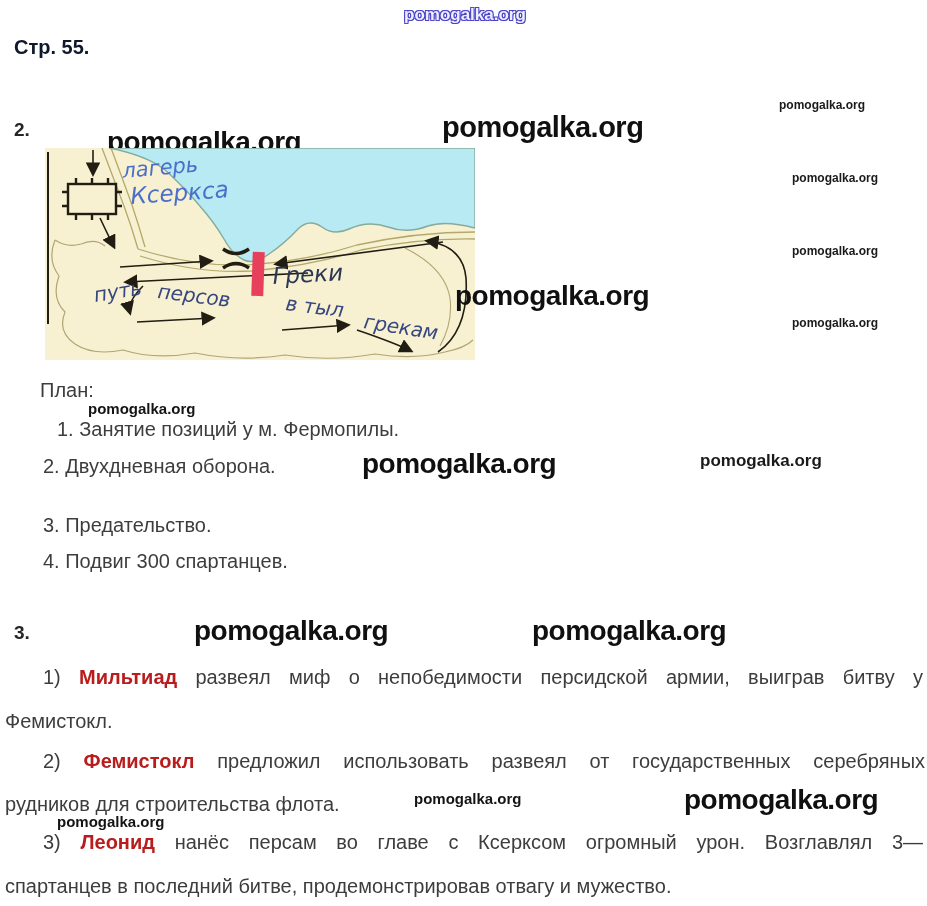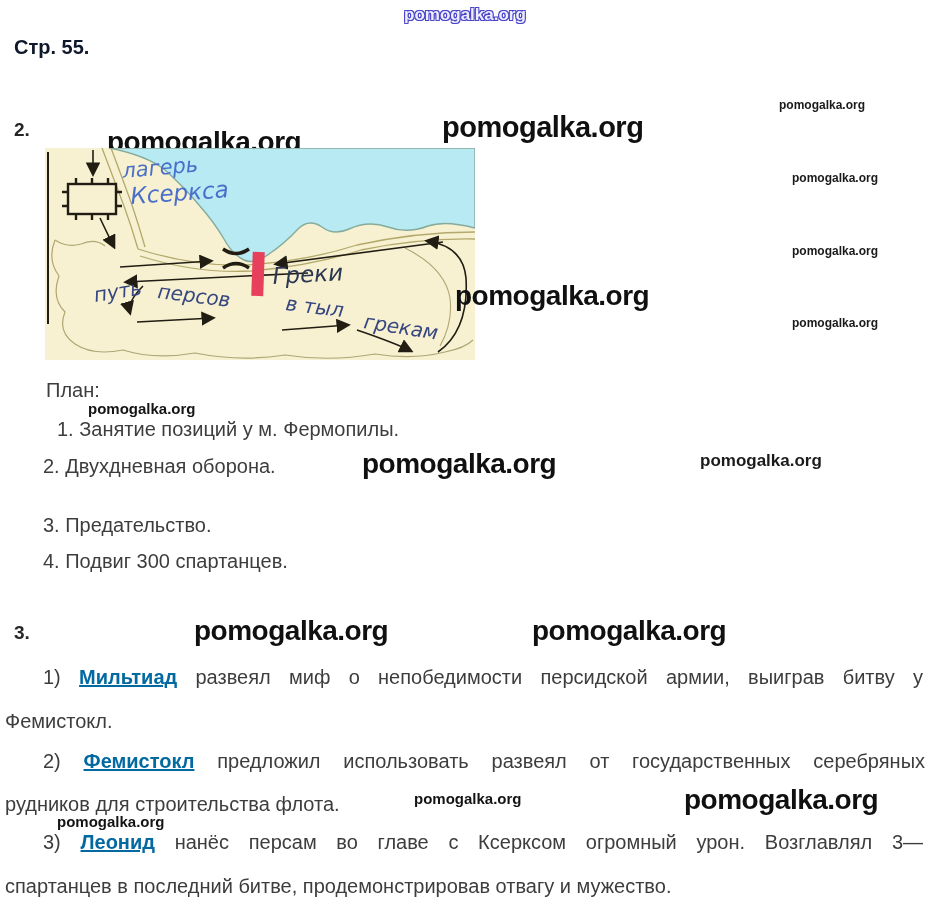--- a/index.html
+++ b/index.html
@@ -5,21 +5,21 @@
   html,body{margin:0;padding:0;background:#ffffff;}
   #page{position:relative;width:927px;height:906px;background:#ffffff;overflow:hidden;
         font-family:"Liberation Sans",sans-serif;color:#3d3d3d;}
   .abs{position:absolute;white-space:nowrap;}
   
   .h-page{font-size:20px;font-weight:700;color:#0f172a;}
   .h-num{font-size:19px;font-weight:700;color:#262626;}
   
   .body-line{font-size:20px;color:#3d3d3d;}
   .line-justify{white-space:normal;text-align:justify;text-align-last:justify;}
-  .body-line b{color:#0369a1;text-decoration:underline;}
+  .body-line b{color:#b91c1c;}
   
   .wm-big{font-size:28px;font-weight:600;color:#101010;letter-spacing:-0.5px;}
   .wm-med{font-size:17px;font-weight:600;color:#1a1a1a;}
   .wm-smallbold{font-size:15px;font-weight:700;color:#141414;}
   .wm-tiny{font-size:12px;font-weight:600;color:#1a1a1a;}
   .wm-outline{font-size:17px;font-weight:700;color:#eeeeff;
     text-shadow:-1px -1px 0 #4a43c8,1px -1px 0 #4a43c8,-1px 1px 0 #4a43c8,1px 1px 0 #4a43c8;}
   .hand{font-style:italic;font-family:"DejaVu Sans",sans-serif;}
 </style>
 </head>
@@ -99,21 +99,21 @@
         <text x="50" y="154" font-size="20" fill="#37477f" transform="rotate(-9 50 154)">путь</text>
         <text x="112" y="150" font-size="20" fill="#37477f" transform="rotate(7 112 150)">персов</text>
         <text x="240" y="162" font-size="20" fill="#37477f" transform="rotate(7 240 162)">в тыл</text>
         <text x="318" y="180" font-size="20" fill="#37477f" transform="rotate(9 318 180)">грекам</text>
       </g>
     </svg>
   </div>
 
   <div class="abs wm-big" style="left:455px;top:280px;">pomogalka.org</div>
 
-  <div class="abs body-line" style="left:46px;top:379px;">План:</div>
+  <div class="abs body-line" style="left:40px;top:379px;">План:</div>
   <div class="abs wm-smallbold" style="left:88px;top:400px;">pomogalka.org</div>
   <div class="abs body-line" style="left:57px;top:418px;">1. Занятие позиций у м. Фермопилы.</div>
   <div class="abs body-line" style="left:43px;top:455px;">2. Двухдневная оборона.</div>
   <div class="abs wm-big" style="left:362px;top:448px;">pomogalka.org</div>
   <div class="abs wm-med" style="left:700px;top:451px;">pomogalka.org</div>
   <div class="abs body-line" style="left:43px;top:504px;margin-top:10px;">3. Предательство.</div>
   <div class="abs body-line" style="left:43px;top:550px;">4. Подвиг 300 спартанцев.</div>
 
   <div class="abs h-num" style="left:14px;top:622px;">3.</div>
   <div class="abs wm-big" style="left:194px;top:615px;">pomogalka.org</div>

